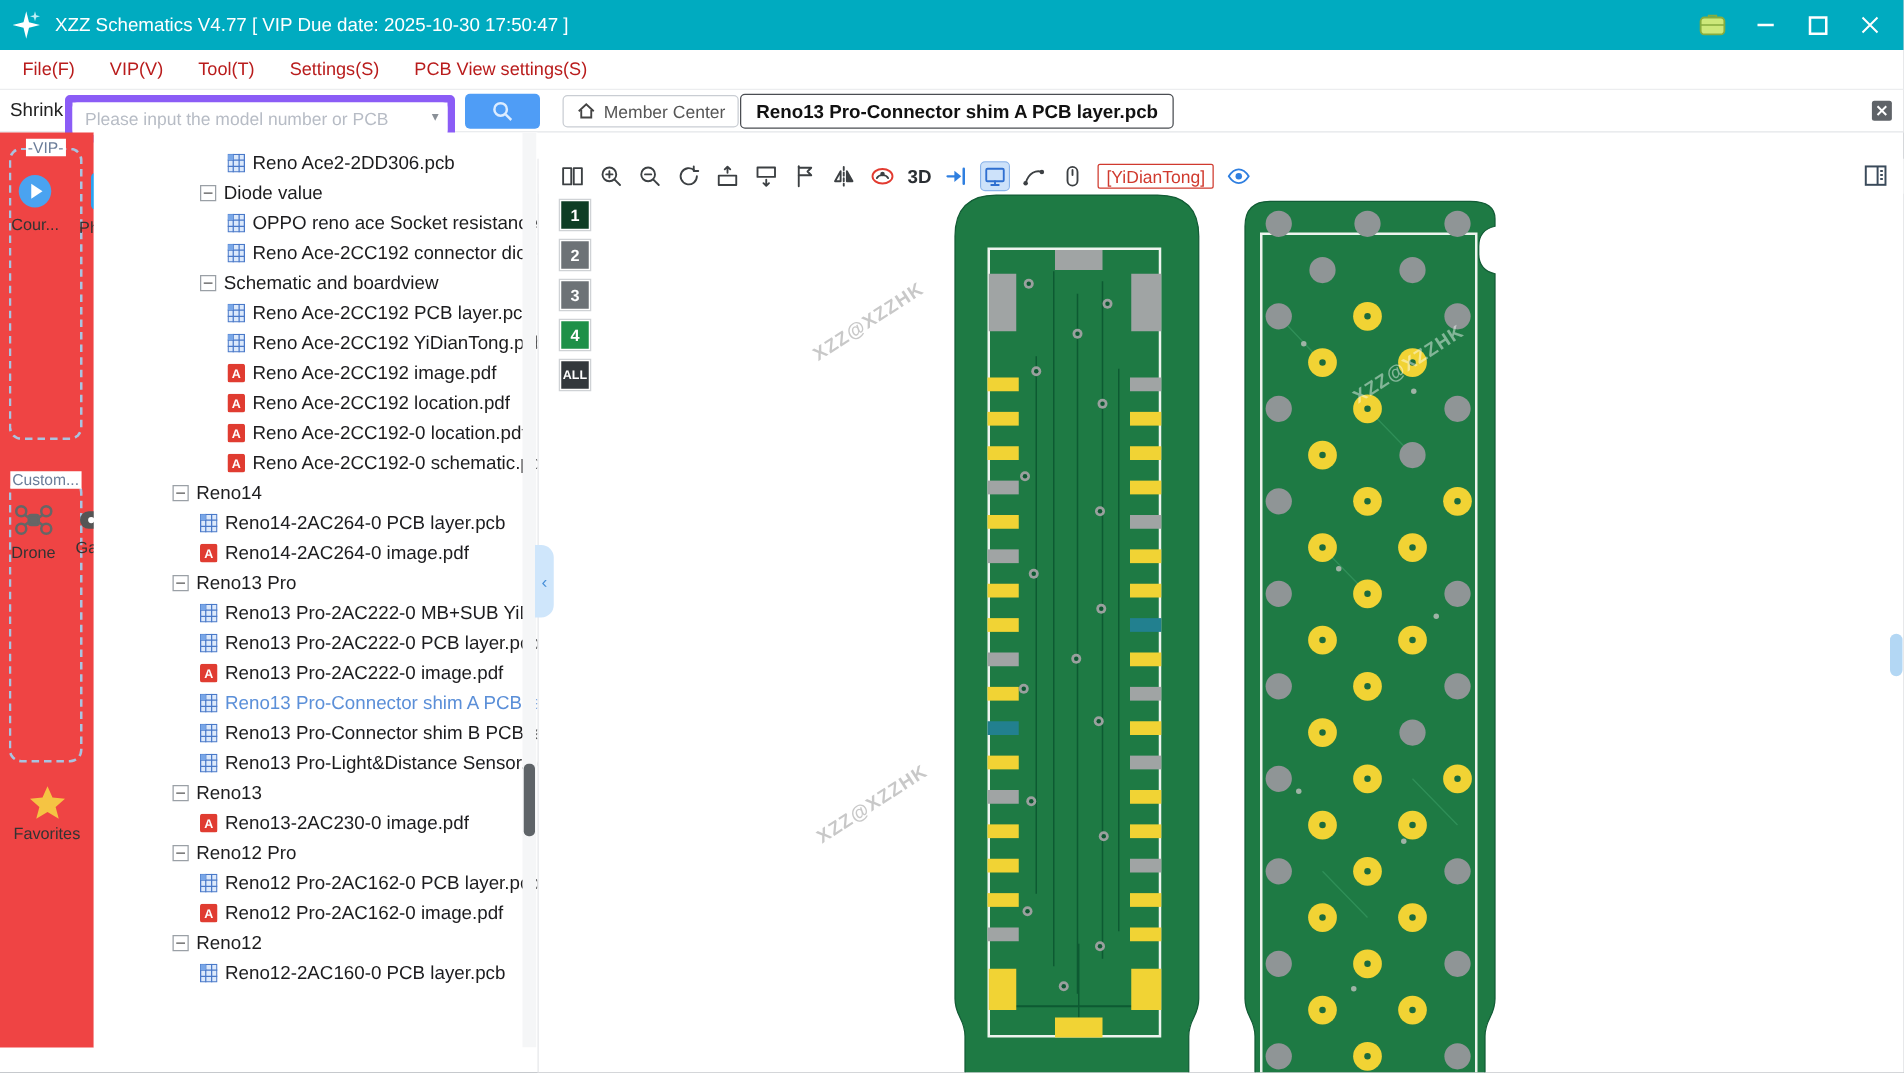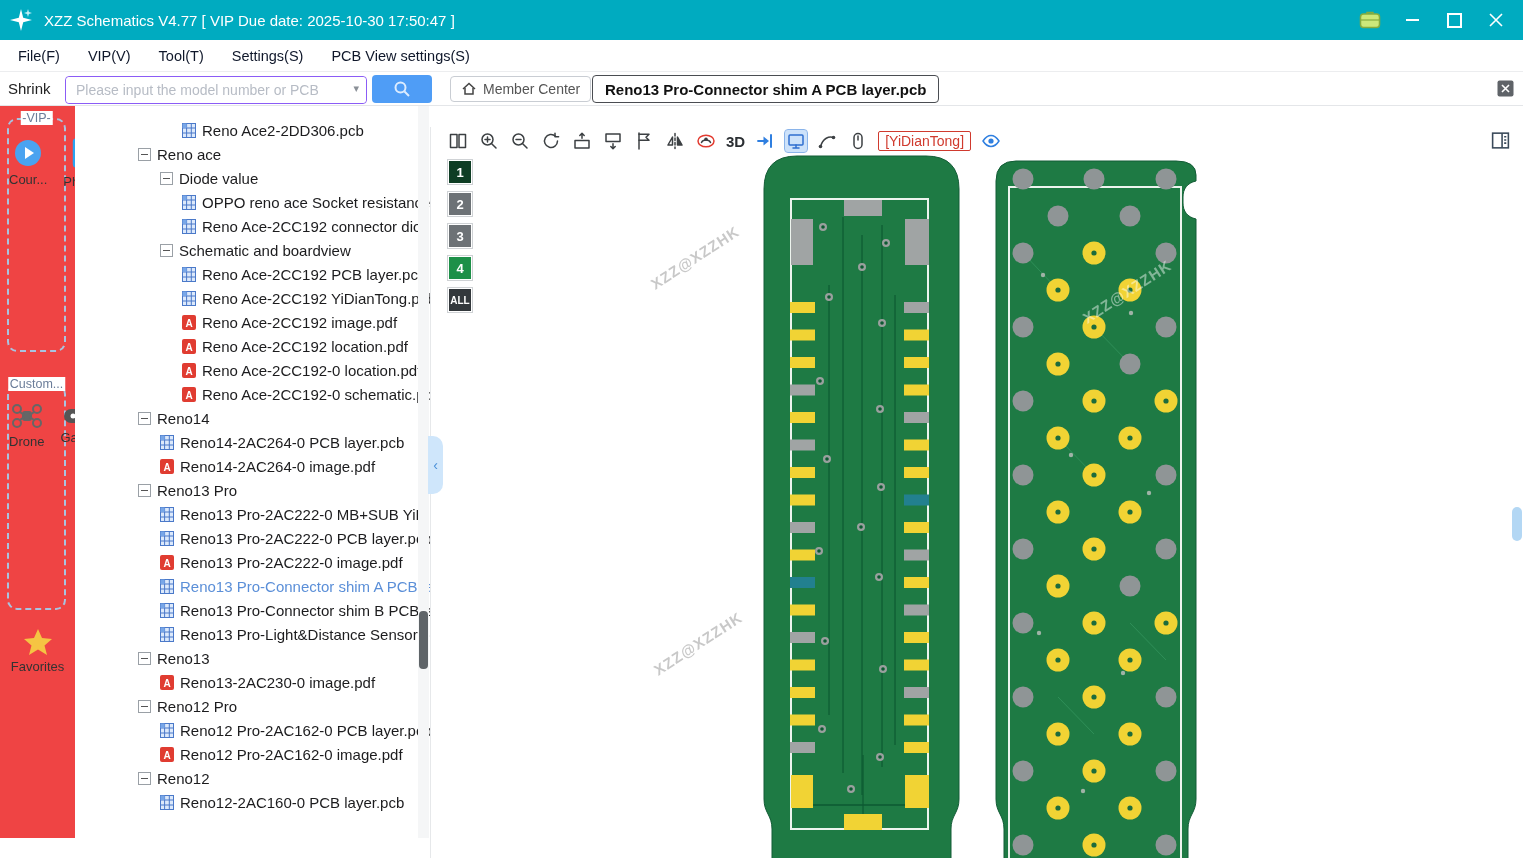--- a/index.html
+++ b/index.html
@@ -10,26 +10,26 @@
   .titlebar{position:absolute;left:0;top:0;width:100%;height:40px;background:#00abc0;display:flex;align-items:center;}
   .app-logo{margin-left:8px;display:flex;align-items:center;}
   .title-text{color:#fff;font-size:15px;margin-left:10px;}
   .tb-right{margin-left:auto;display:flex;align-items:center;gap:16px;margin-right:14px;}
   .winbtn{width:26px;height:26px;display:flex;align-items:center;justify-content:center;}
   .min-glyph{width:13px;height:2px;background:#fff;display:block;}
   .max-glyph{width:11px;height:11px;border:2px solid #fff;display:block;}
 
   
   .menubar{position:absolute;left:0;top:40px;width:100%;height:32px;background:#fff;display:flex;align-items:center;border-bottom:1px solid #ecedef;box-sizing:border-box;padding-left:4px;}
-  .menu-item{padding:0 14px;font-size:14.5px;color:#0f172a;}
+  .menu-item{padding:0 14px;font-size:14.5px;color:#b91c1c;}
 
   
   .toolbar-row{position:absolute;left:0;top:72px;width:100%;height:34px;background:#fff;border-bottom:1px solid #e4e6e9;box-sizing:border-box;}
   .shrink{position:absolute;left:8px;top:8px;font-size:15px;color:#222;}
-  .search-wrap{position:absolute;left:65px;top:4px;width:300px;height:26px;border:1px solid #8b5cf6;border-radius:4px;background:#fff;}
+  .search-wrap{position:absolute;left:52px;top:4px;width:300px;height:26px;border:6px solid #8b5cf6;border-radius:4px;background:#fff;}
   .search-input{width:100%;height:100%;border:none;outline:none;padding:0 26px 0 10px;font-size:14px;box-sizing:border-box;color:#333;border-radius:4px;font-family:"Liberation Sans",sans-serif;}
   .search-input::placeholder{color:#b7bcc5;}
   .caret{position:absolute;right:7px;top:5px;color:#8a9097;font-size:11px;}
   .search-btn{position:absolute;left:372px;top:3px;width:60px;height:28px;background:#4f9df6;border-radius:4px;display:flex;align-items:center;justify-content:center;}
   .member{position:absolute;left:450px;top:4px;height:26px;border:1px solid #c9cdd3;border-radius:4px;display:flex;align-items:center;gap:6px;padding:0 10px;font-size:14px;color:#555;box-sizing:border-box;background:#fff;}
   .file-tab{position:absolute;left:592px;top:3px;height:28px;border:1px solid #4a4d52;border-radius:4px;display:flex;align-items:center;padding:0 12px;font-size:15px;font-weight:bold;color:#111;box-sizing:border-box;background:#fff;white-space:nowrap;}
   .close-file{position:absolute;right:9px;top:8px;display:flex;}
 
   
   .appbar{position:absolute;left:0;top:106px;width:75px;height:732px;background:#ef4444;font-size:13px;color:#333;}
@@ -238,24 +238,20 @@
     <div class="tree-items" id="tree-items">
         <div class="tree-row" style="padding-left:107px">
        <span class="ticon">
             <svg width="14" height="15" viewBox="0 0 14 15">
               <rect x="0.5" y="0.5" width="13" height="14" fill="#dce9fb" stroke="#4a79c9"></rect>
               <path d="M0 5h14M0 10h14M4.6 0v15M9.3 0v15" stroke="#4a79c9" stroke-width="1"></path>
               <rect x="0.5" y="0.5" width="4.1" height="4.5" fill="#79a7e8"></rect>
             </svg>
           </span>
           <span class="tree-label">Reno Ace2-2DD306.pcb</span>
-     </div>
-        <div class="tree-row" style="padding-left:63px">
-       <span class="toggle"></span>
-          <span class="tree-label">Reno ace</span>
      </div>
         <div class="tree-row" style="padding-left:85px">
        <span class="toggle"></span>
           <span class="tree-label">Diode value</span>
      </div>
         <div class="tree-row" style="padding-left:107px">
        <span class="ticon">
             <svg width="14" height="15" viewBox="0 0 14 15">
               <rect x="0.5" y="0.5" width="13" height="14" fill="#dce9fb" stroke="#4a79c9"></rect>
               <path d="M0 5h14M0 10h14M4.6 0v15M9.3 0v15" stroke="#4a79c9" stroke-width="1"></path>

